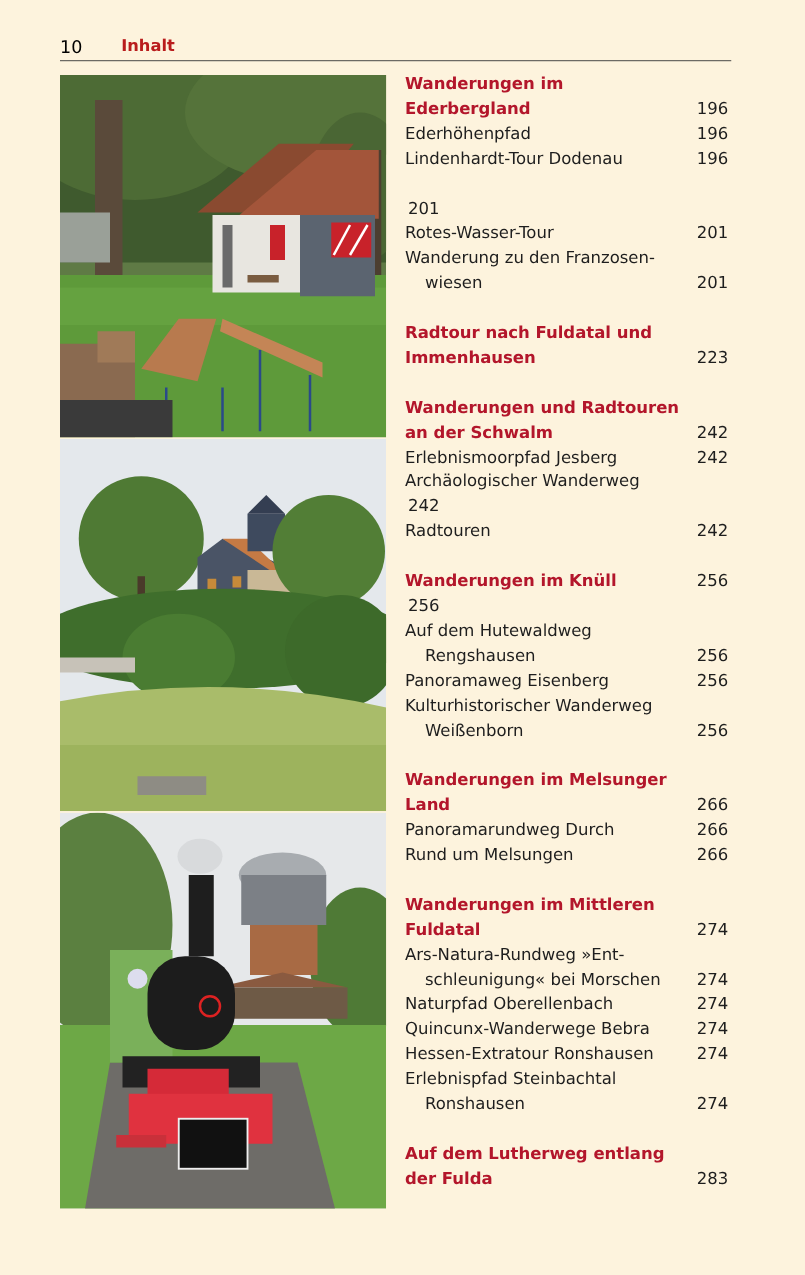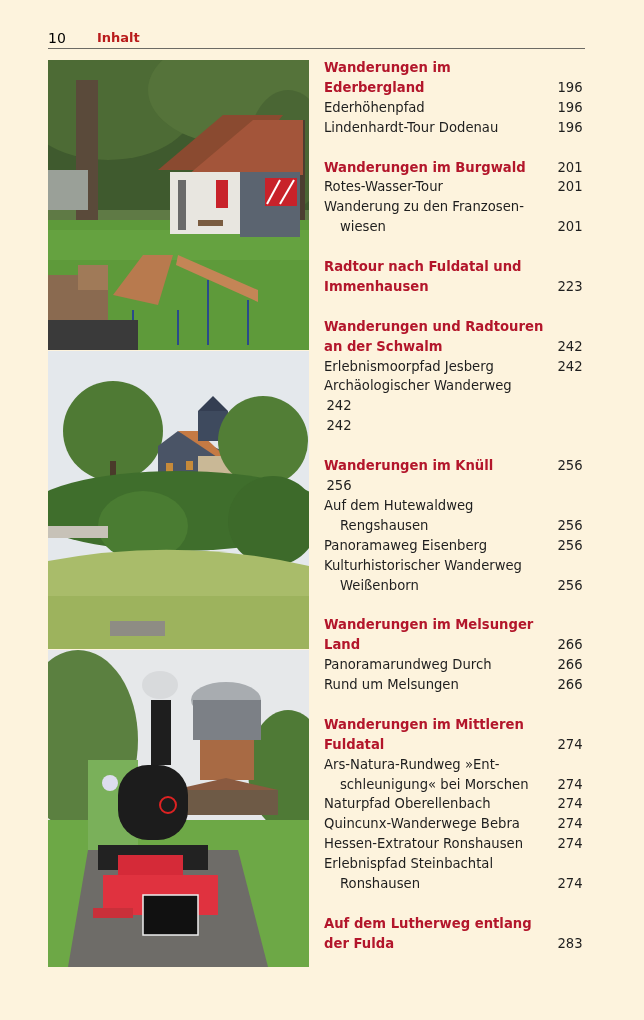--- a/index.html
+++ b/index.html
@@ -138,21 +138,20 @@
     <div class="entry item">
       <span class="label">Ederhöhenpfad</span>
       <span class="page">196</span>
     </div>
     <div class="entry item">
       <span class="label">Lindenhardt-Tour Dodenau</span>
       <span class="page">196</span>
     </div>
     <div class="gap"></div>
     <div class="entry head">
-      <span class="label">Wanderungen im Burgwald</span>
       <span class="page">201</span>
     </div>
     <div class="entry item">
       <span class="label">Rotes-Wasser-Tour</span>
       <span class="page">201</span>
     </div>
     <div class="entry item">
       <span class="label">Wanderung zu den Franzosen-</span>
       <span class="page"></span>
     </div>
@@ -183,20 +182,21 @@
       <span class="page">242</span>
     </div>
     <div class="entry item">
       <span class="label">Archäologischer Wanderweg</span>
       <span class="page"></span>
     </div>
     <div class="entry item cont">
       <span class="page">242</span>
     </div>
     <div class="entry item">
+      <span class="label">Radtouren</span>
       <span class="page">242</span>
     </div>
     <div class="gap"></div>
     <div class="entry head">
       <span class="label">Wanderungen im Knüll</span>
       <span class="page">256</span>
     </div>
     <div class="entry item">
       <span class="page">256</span>
     </div>

